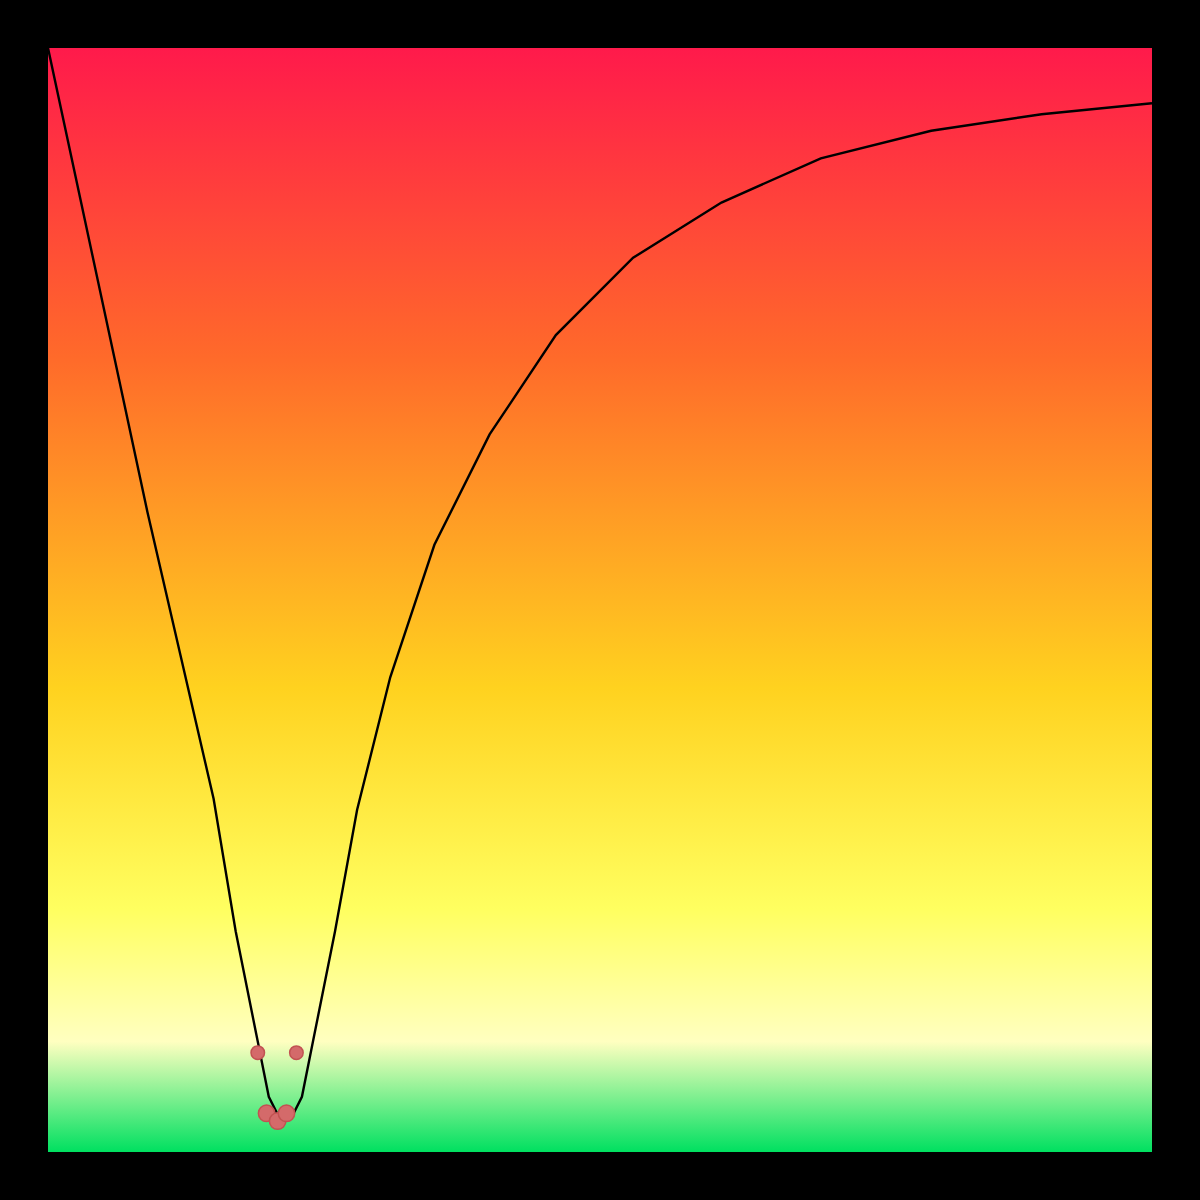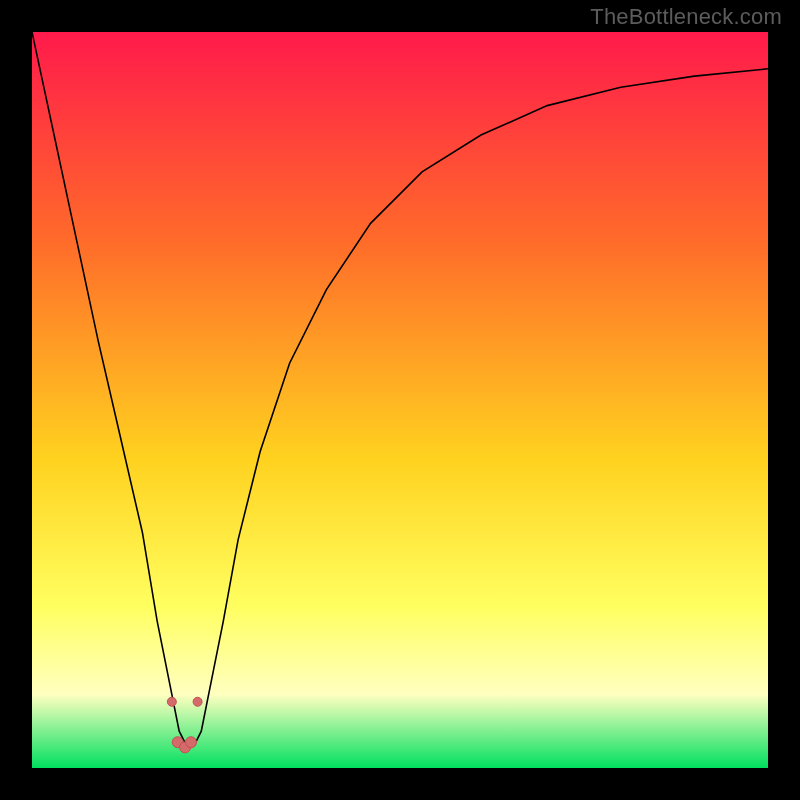--- a/index.html
+++ b/index.html
@@ -60,14 +60,13 @@
       <path class="line" d="M0.00 0.00 L22.08 103.04 L44.16 206.08 L66.24 309.12 L88.32 404.80 L110.40 500.48 L125.12 588.80 L139.84 662.40 L147.20 699.20 L154.56 713.92 L161.92 713.92 L169.28 699.20 L176.64 662.40 L191.36 588.80 L206.08 507.84 L228.16 419.52 L257.60 331.20 L294.40 257.60 L338.56 191.36 L390.08 139.84 L448.96 103.04 L515.20 73.60 L588.80 55.20 L662.40 44.16 L736.00 36.80" style="stroke: rgb(0, 0, 0);"></path>
       <g>
           <circle cx="139.84" cy="669.76" r="4.50" class="marker" style="fill: rgb(212, 106, 106); stroke: rgb(194, 82, 82);"></circle>
           <circle cx="145.73" cy="710.24" r="5.50" class="marker" style="fill: rgb(212, 106, 106); stroke: rgb(194, 82, 82);"></circle>
           <circle cx="153.09" cy="715.39" r="5.50" class="marker" style="fill: rgb(212, 106, 106); stroke: rgb(194, 82, 82);"></circle>
           <circle cx="158.98" cy="710.24" r="5.50" class="marker" style="fill: rgb(212, 106, 106); stroke: rgb(194, 82, 82);"></circle>
           <circle cx="165.60" cy="669.76" r="4.50" class="marker" style="fill: rgb(212, 106, 106); stroke: rgb(194, 82, 82);"></circle>
         </g>
     </svg>
   </div>
-  <div class="watermark">TheBottleneck.com</div>
 </div>
 
 </body></html>

